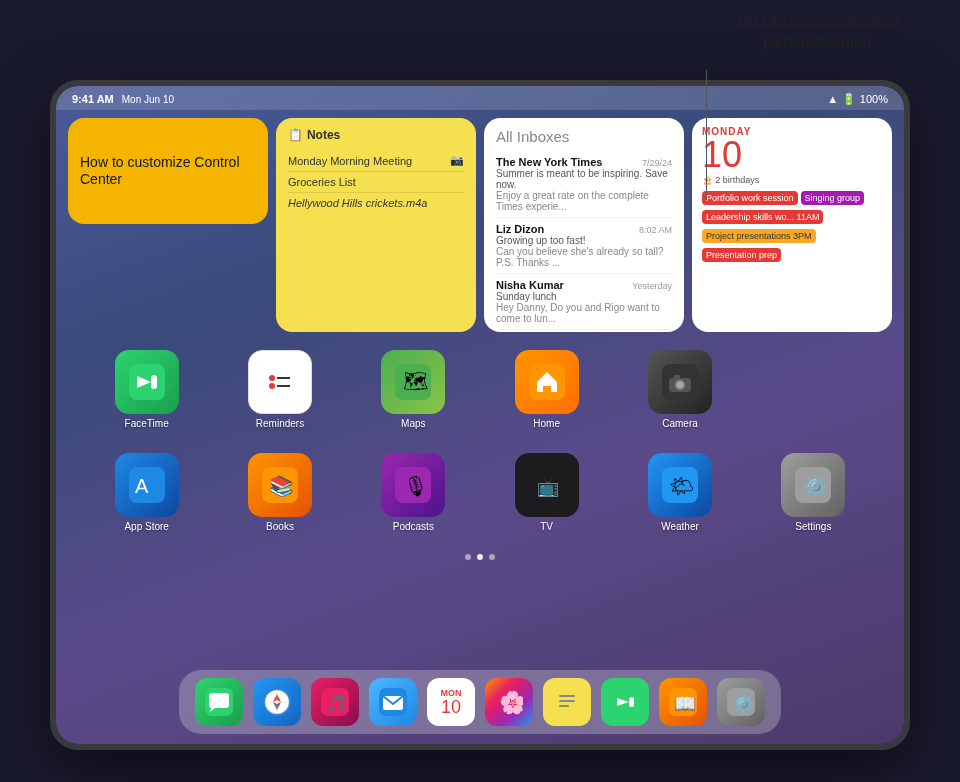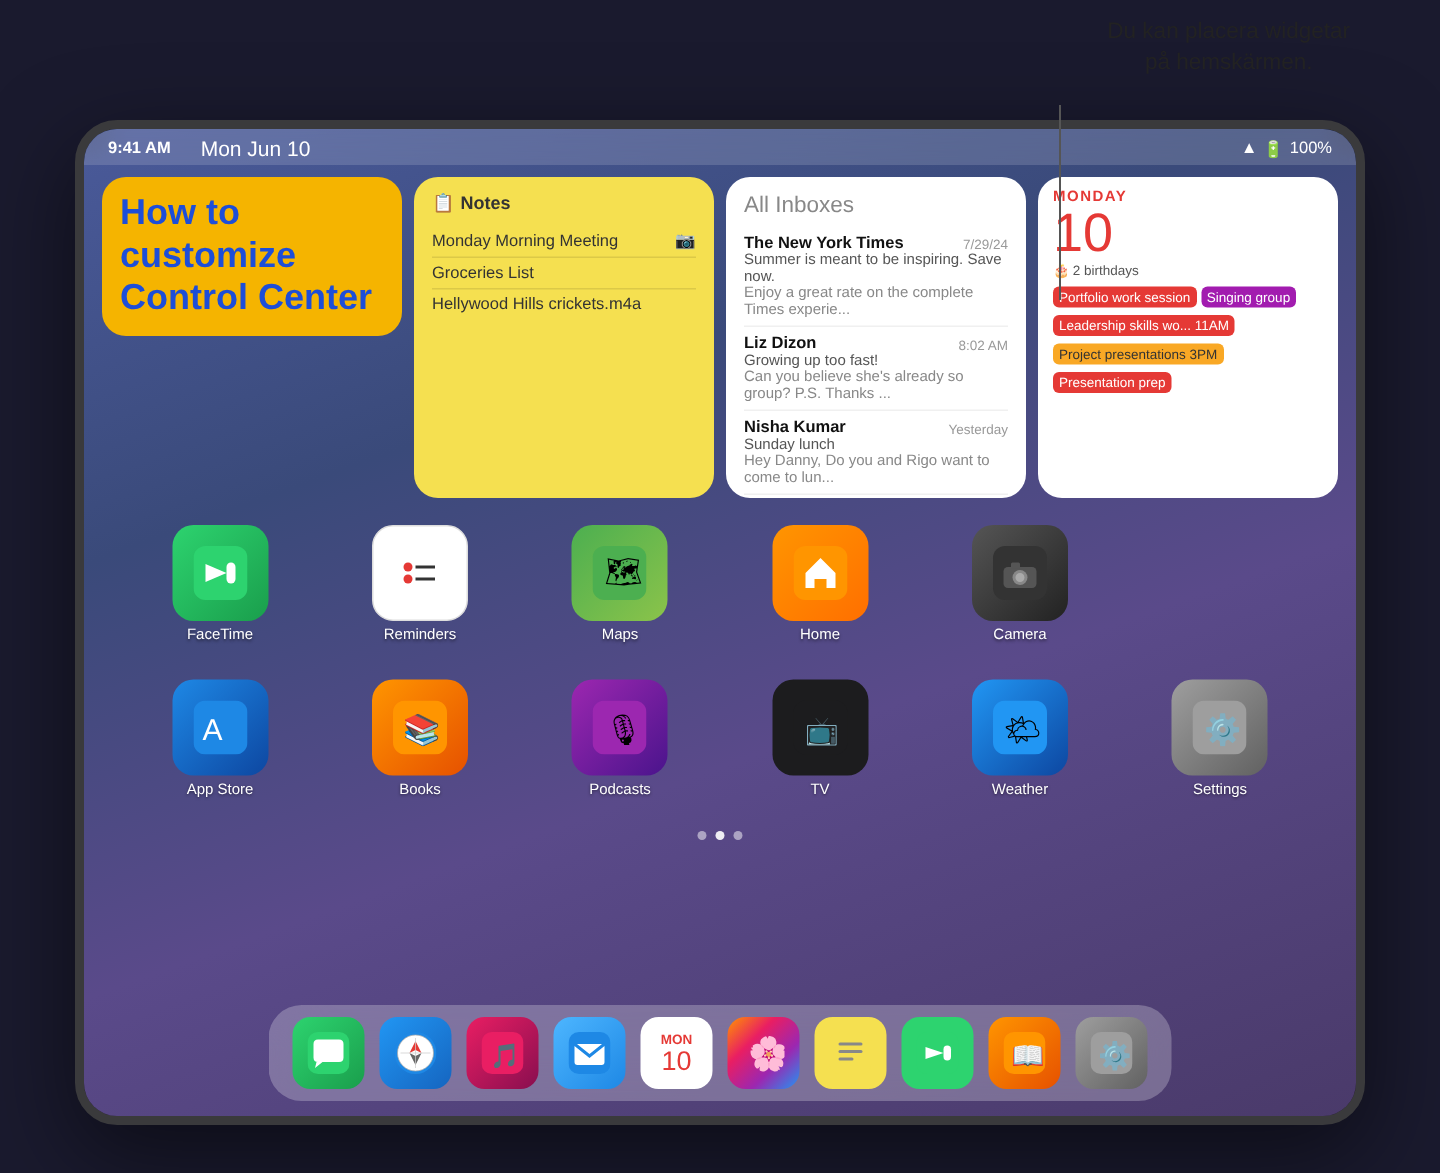--- a/index.html
+++ b/index.html
@@ -62,21 +62,21 @@
       justify-content: space-between;
       align-items: center;
       padding: 6px 16px 4px;
       font-size: 11px;
       color: #000;
       background: rgba(255,255,255,0.15);
       backdrop-filter: blur(10px);
       height: 24px;
     }
     .status-time { font-weight: 600; font-size: 11px; color: #fff; }
-    .status-date { font-size: 14px; color: #fff; }
+    .status-date { font-size: 10px; color: #fff; }
     .status-right { display: flex; gap: 4px; align-items: center; color: #fff; font-size: 11px; }
 
     
     .widgets-area {
       display: flex;
       gap: 8px;
       padding: 8px 12px;
       height: 230px;
     }
 
@@ -103,23 +103,23 @@
     .widget-howto {
       background: #f5b400;
       border-radius: 16px;
       height: 106px;
       padding: 12px;
       display: flex;
       flex-direction: column;
       justify-content: center;
     }
     .widget-howto .howto-title {
-      font-size: 24px;
-      font-weight: 700;
-      color: #1d4ed8;
+      font-size: 14px;
+      font-weight: 400;
+      color: #0f172a;
       line-height: 1.2;
     }
 
     .widget-notes {
       background: #f5e050;
       border-radius: 16px;
       flex: 1;
       padding: 10px 12px;
     }
     .widget-notes-header {
@@ -132,21 +132,21 @@
     .notes-title { font-size: 12px; font-weight: 600; color: #333; }
     .notes-item {
       font-size: 11px;
       color: #333;
       padding: 4px 0;
       border-bottom: 1px solid rgba(0,0,0,0.1);
       display: flex;
       justify-content: space-between;
       align-items: center;
     }
-    .notes-item:last-child { border-bottom: none; }
+    .notes-item:last-child { border-bottom: none; font-style: italic; }
 
     
     .widget-mail {
       background: #fff;
       border-radius: 16px;
       flex: 1;
       padding: 10px 12px;
       overflow: hidden;
     }
     .mail-header {
@@ -303,21 +303,21 @@
 <div class="annotation">
   <span>Du kan placera widgetar</span><br>
   <span>på hemskärmen.</span>
 </div>
 <div class="annotation-line"></div>
 
 <div class="ipad-frame">
   <div class="ipad-screen">
 
     <div class="status-bar">
-      <div style="display:flex;gap:20px;align-items:center;">
+      <div style="display:flex;gap:8px;align-items:center;">
         <span class="status-time">9:41 AM</span>
         <span class="status-date">Mon Jun 10</span>
       </div>
       <div class="status-right">
         <span>▲</span>
         <span>🔋</span>
         <span>100%</span>
       </div>
     </div>
 
@@ -357,21 +357,21 @@
           </div>
           <div class="mail-subject">Summer is meant to be inspiring. Save now.</div>
           <div class="mail-preview">Enjoy a great rate on the complete Times experie...</div>
         </div>
         <div class="mail-item">
           <div class="mail-row">
             <span class="mail-from">Liz Dizon</span>
             <span class="mail-date">8:02 AM</span>
           </div>
           <div class="mail-subject">Growing up too fast!</div>
-          <div class="mail-preview">Can you believe she's already so group? P.S. Thanks ...</div>
+          <div class="mail-preview">Can you believe she's already so tall? P.S. Thanks ...</div>
         </div>
         <div class="mail-item">
           <div class="mail-row">
             <span class="mail-from">Nisha Kumar</span>
             <span class="mail-date">Yesterday</span>
           </div>
           <div class="mail-subject">Sunday lunch</div>
           <div class="mail-preview">Hey Danny, Do you and Rigo want to come to lun...</div>
         </div>
         <div class="mail-item">

